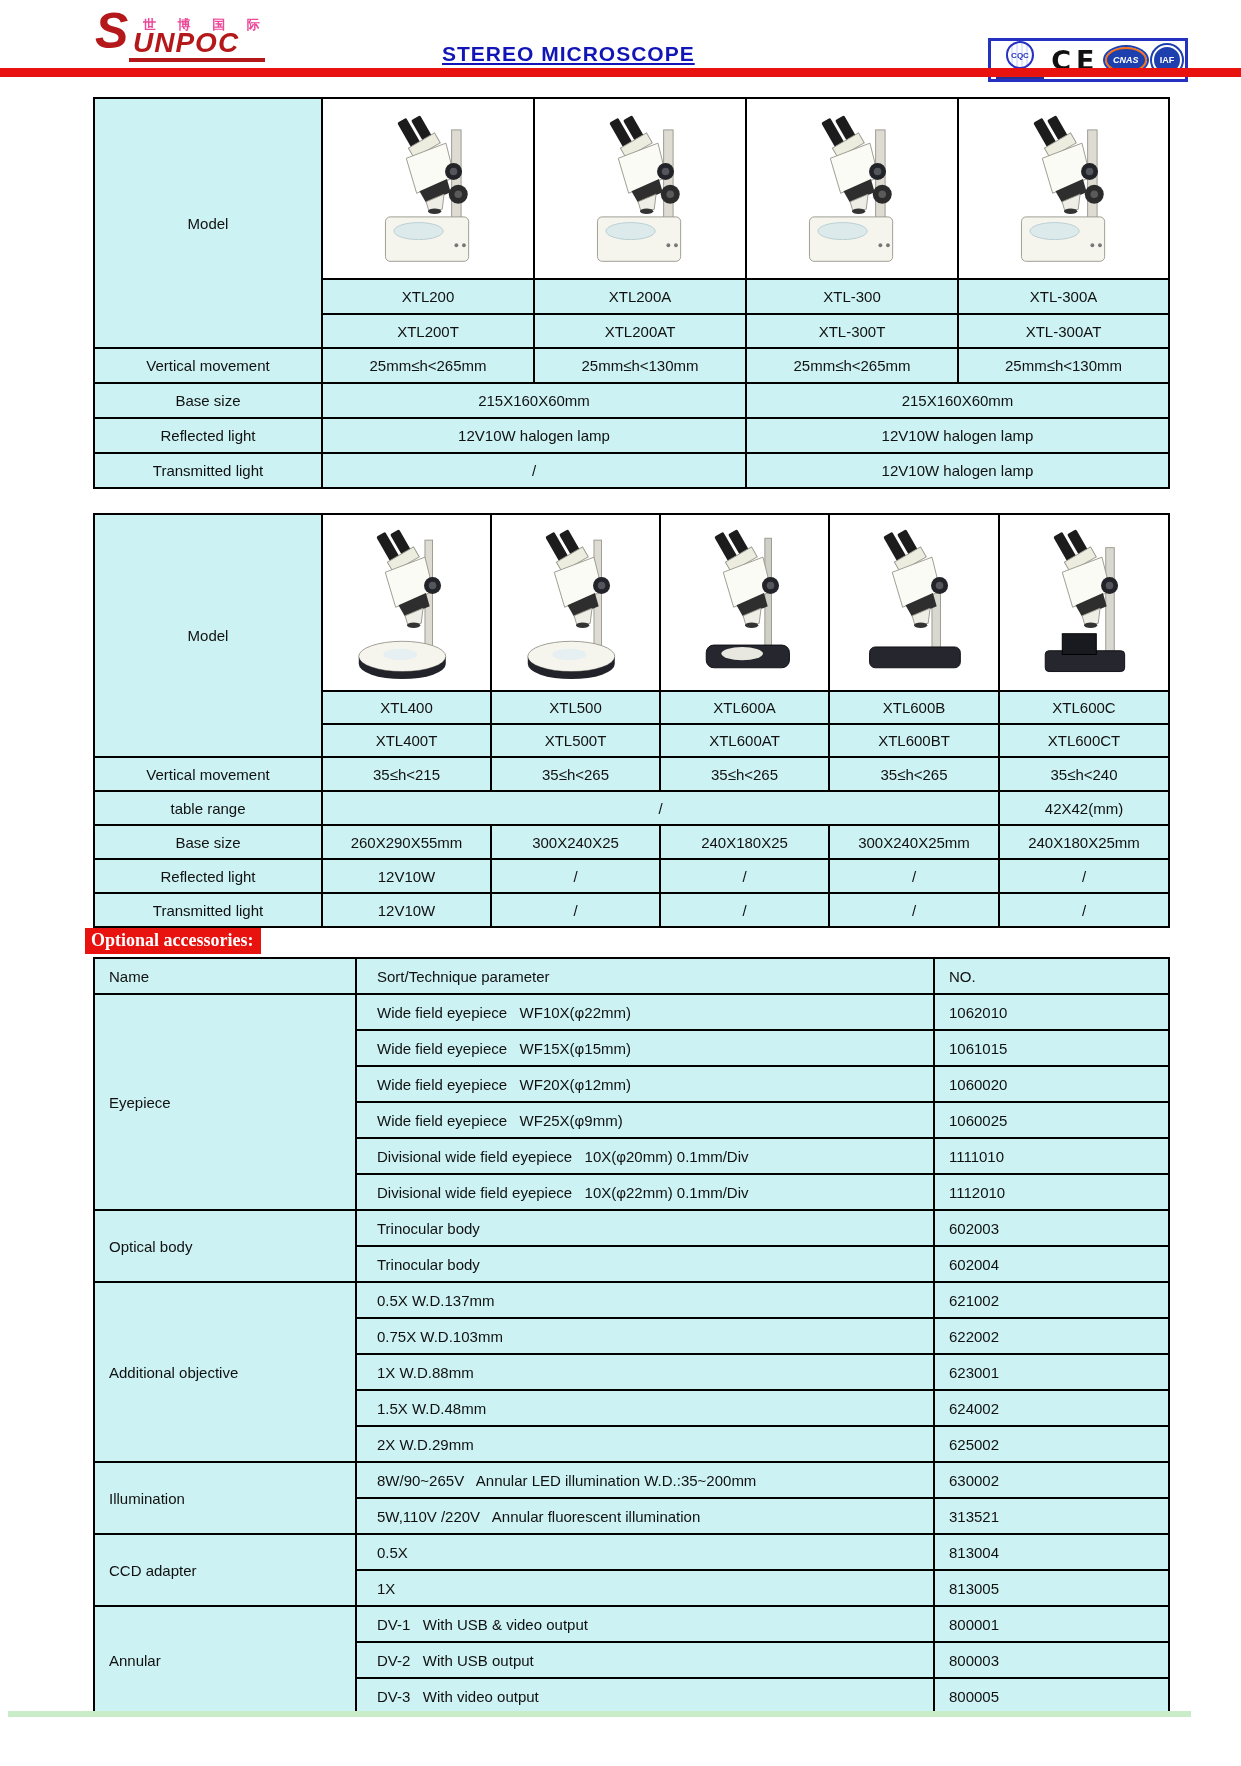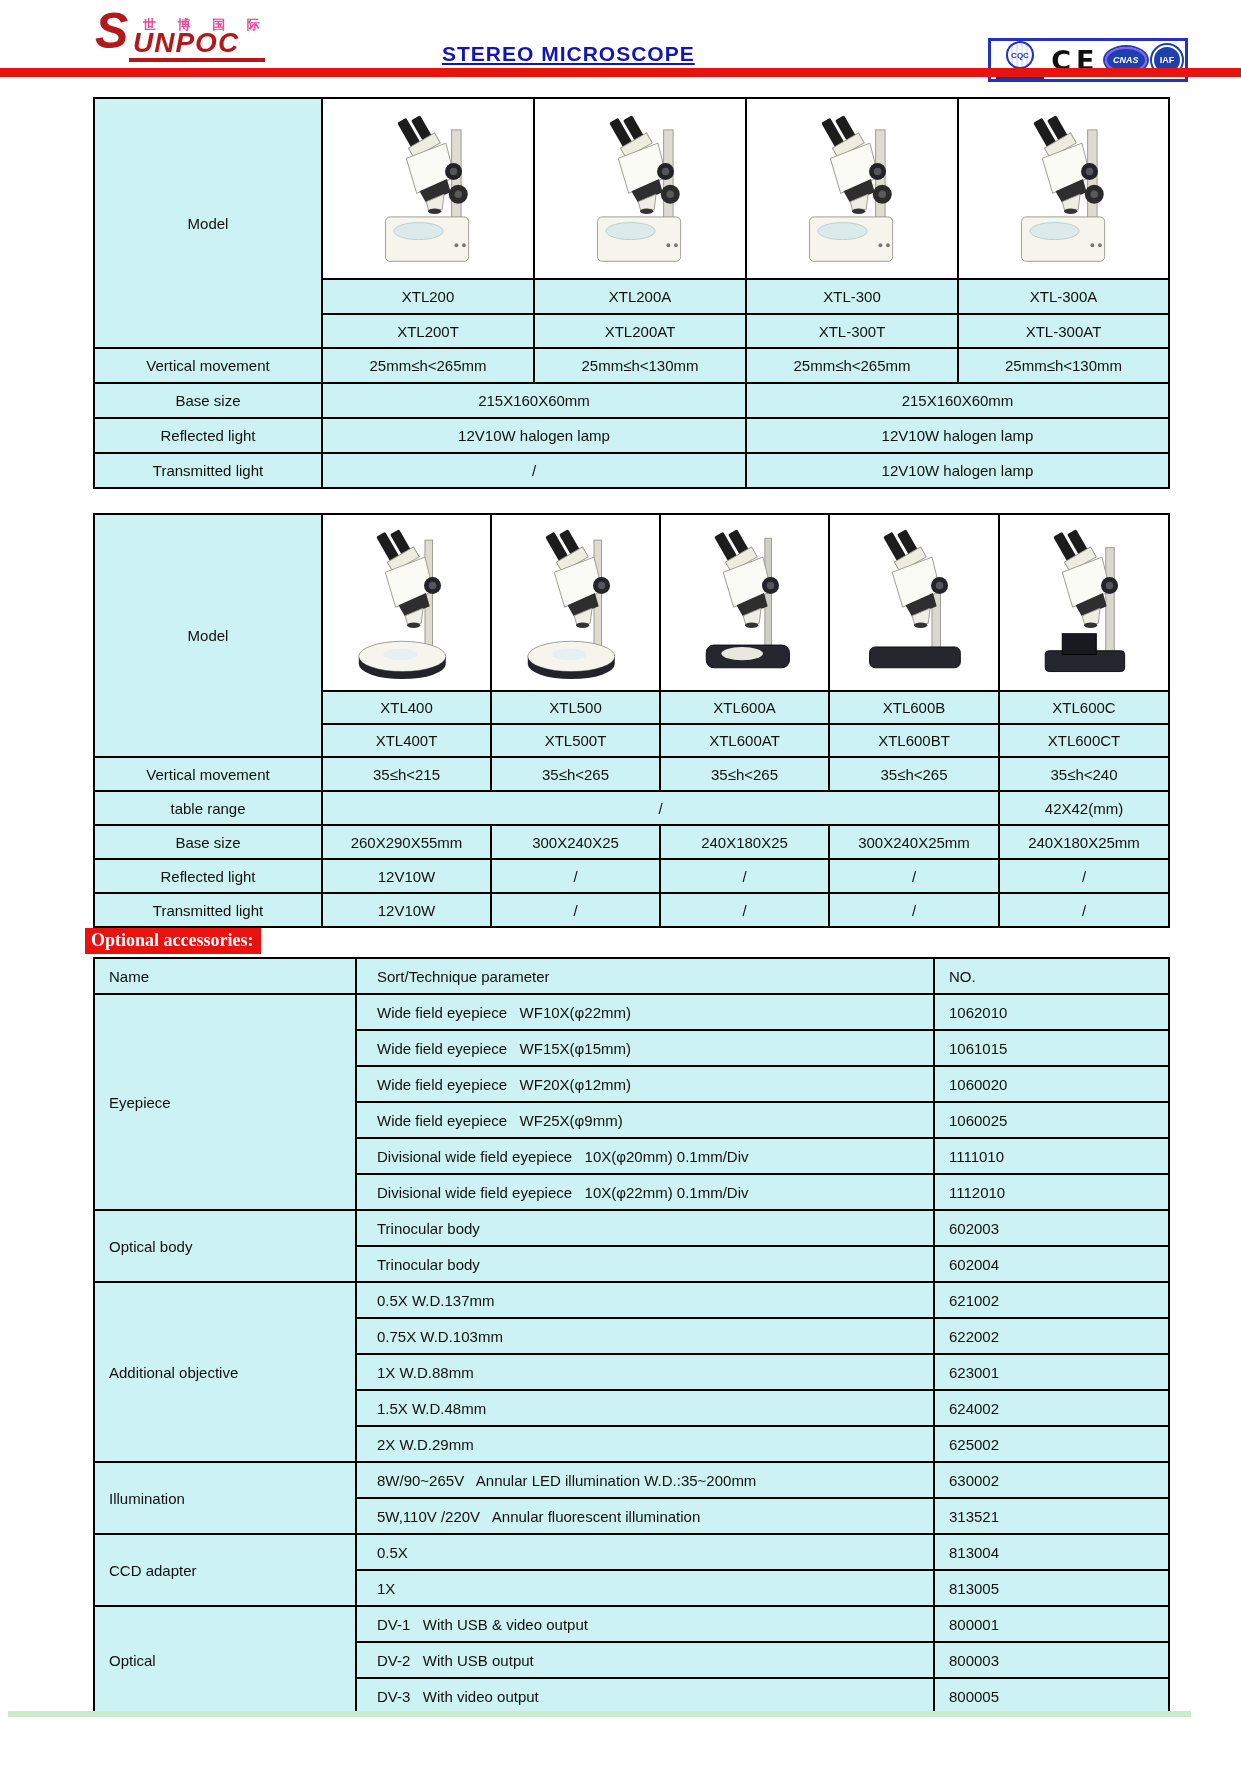--- a/index.html
+++ b/index.html
@@ -25,21 +25,21 @@
   .cqc-globe{width:24px;height:24px;border-radius:50%;border:2px solid #2531c0;
              color:#2531c0;font-size:8px;font-weight:bold;display:flex;align-items:center;
              justify-content:center;background:
              repeating-linear-gradient(90deg,#ffffff 0 3px,#dfe6ff 3px 5px);}
   .iso-strip{margin-top:1px;background:#232f91;color:#ffffff;font-size:7px;font-weight:bold;
              padding:1px 1px;white-space:nowrap;}
   .ce-mark{font-size:27px;font-weight:bold;color:#111111;letter-spacing:5px;
            font-family:"DejaVu Sans",sans-serif;}
   .cnas-oval{background:#1e3fae;color:#ffffff;font-size:9px;font-weight:bold;font-style:italic;
              border-radius:50%;width:38px;height:22px;display:flex;align-items:center;
-             justify-content:center;border:2px solid #8b5cf6;outline:2px solid #1e3fae;}
+             justify-content:center;border:2px solid #f97316;outline:2px solid #1e3fae;}
   .iaf-circle{background:#1e3fae;color:#ffffff;font-size:9px;font-weight:bold;
              border-radius:50%;width:26px;height:26px;display:flex;align-items:center;
              justify-content:center;border:2px solid #ffffff;outline:2px solid #1e3fae;}
   .red-rule{left:0;top:68px;width:1241px;height:9px;background:#e8120e;}
 
   
   .tbl-wrap{position:absolute;}
   table{border-collapse:collapse;table-layout:fixed;width:100%;}
   td{border:2px solid #000000;background:#ccf2f3;font-size:15px;color:#111111;
      text-align:center;vertical-align:middle;padding:0;overflow:hidden;}
@@ -494,21 +494,21 @@
         <td class="left" rowspan="2">CCD adapter</td>
         <td class="param">0.5X</td>
         <td class="left">813004</td>
       </tr>
       <tr style="height:36px">
         <td class="param">1X</td>
         <td class="left">813005</td>
       </tr>
 
       <tr style="height:36px">
-        <td class="left" rowspan="3">Optical</td>
+        <td class="left" rowspan="3">Annular</td>
         <td class="param">DV-1   With USB &amp; video output</td>
         <td class="left">800001</td>
       </tr>
       <tr style="height:36px">
         <td class="param">DV-2   With USB output</td>
         <td class="left">800003</td>
       </tr>
       <tr style="height:36px">
         <td class="param">DV-3   With video output</td>
         <td class="left">800005</td>

